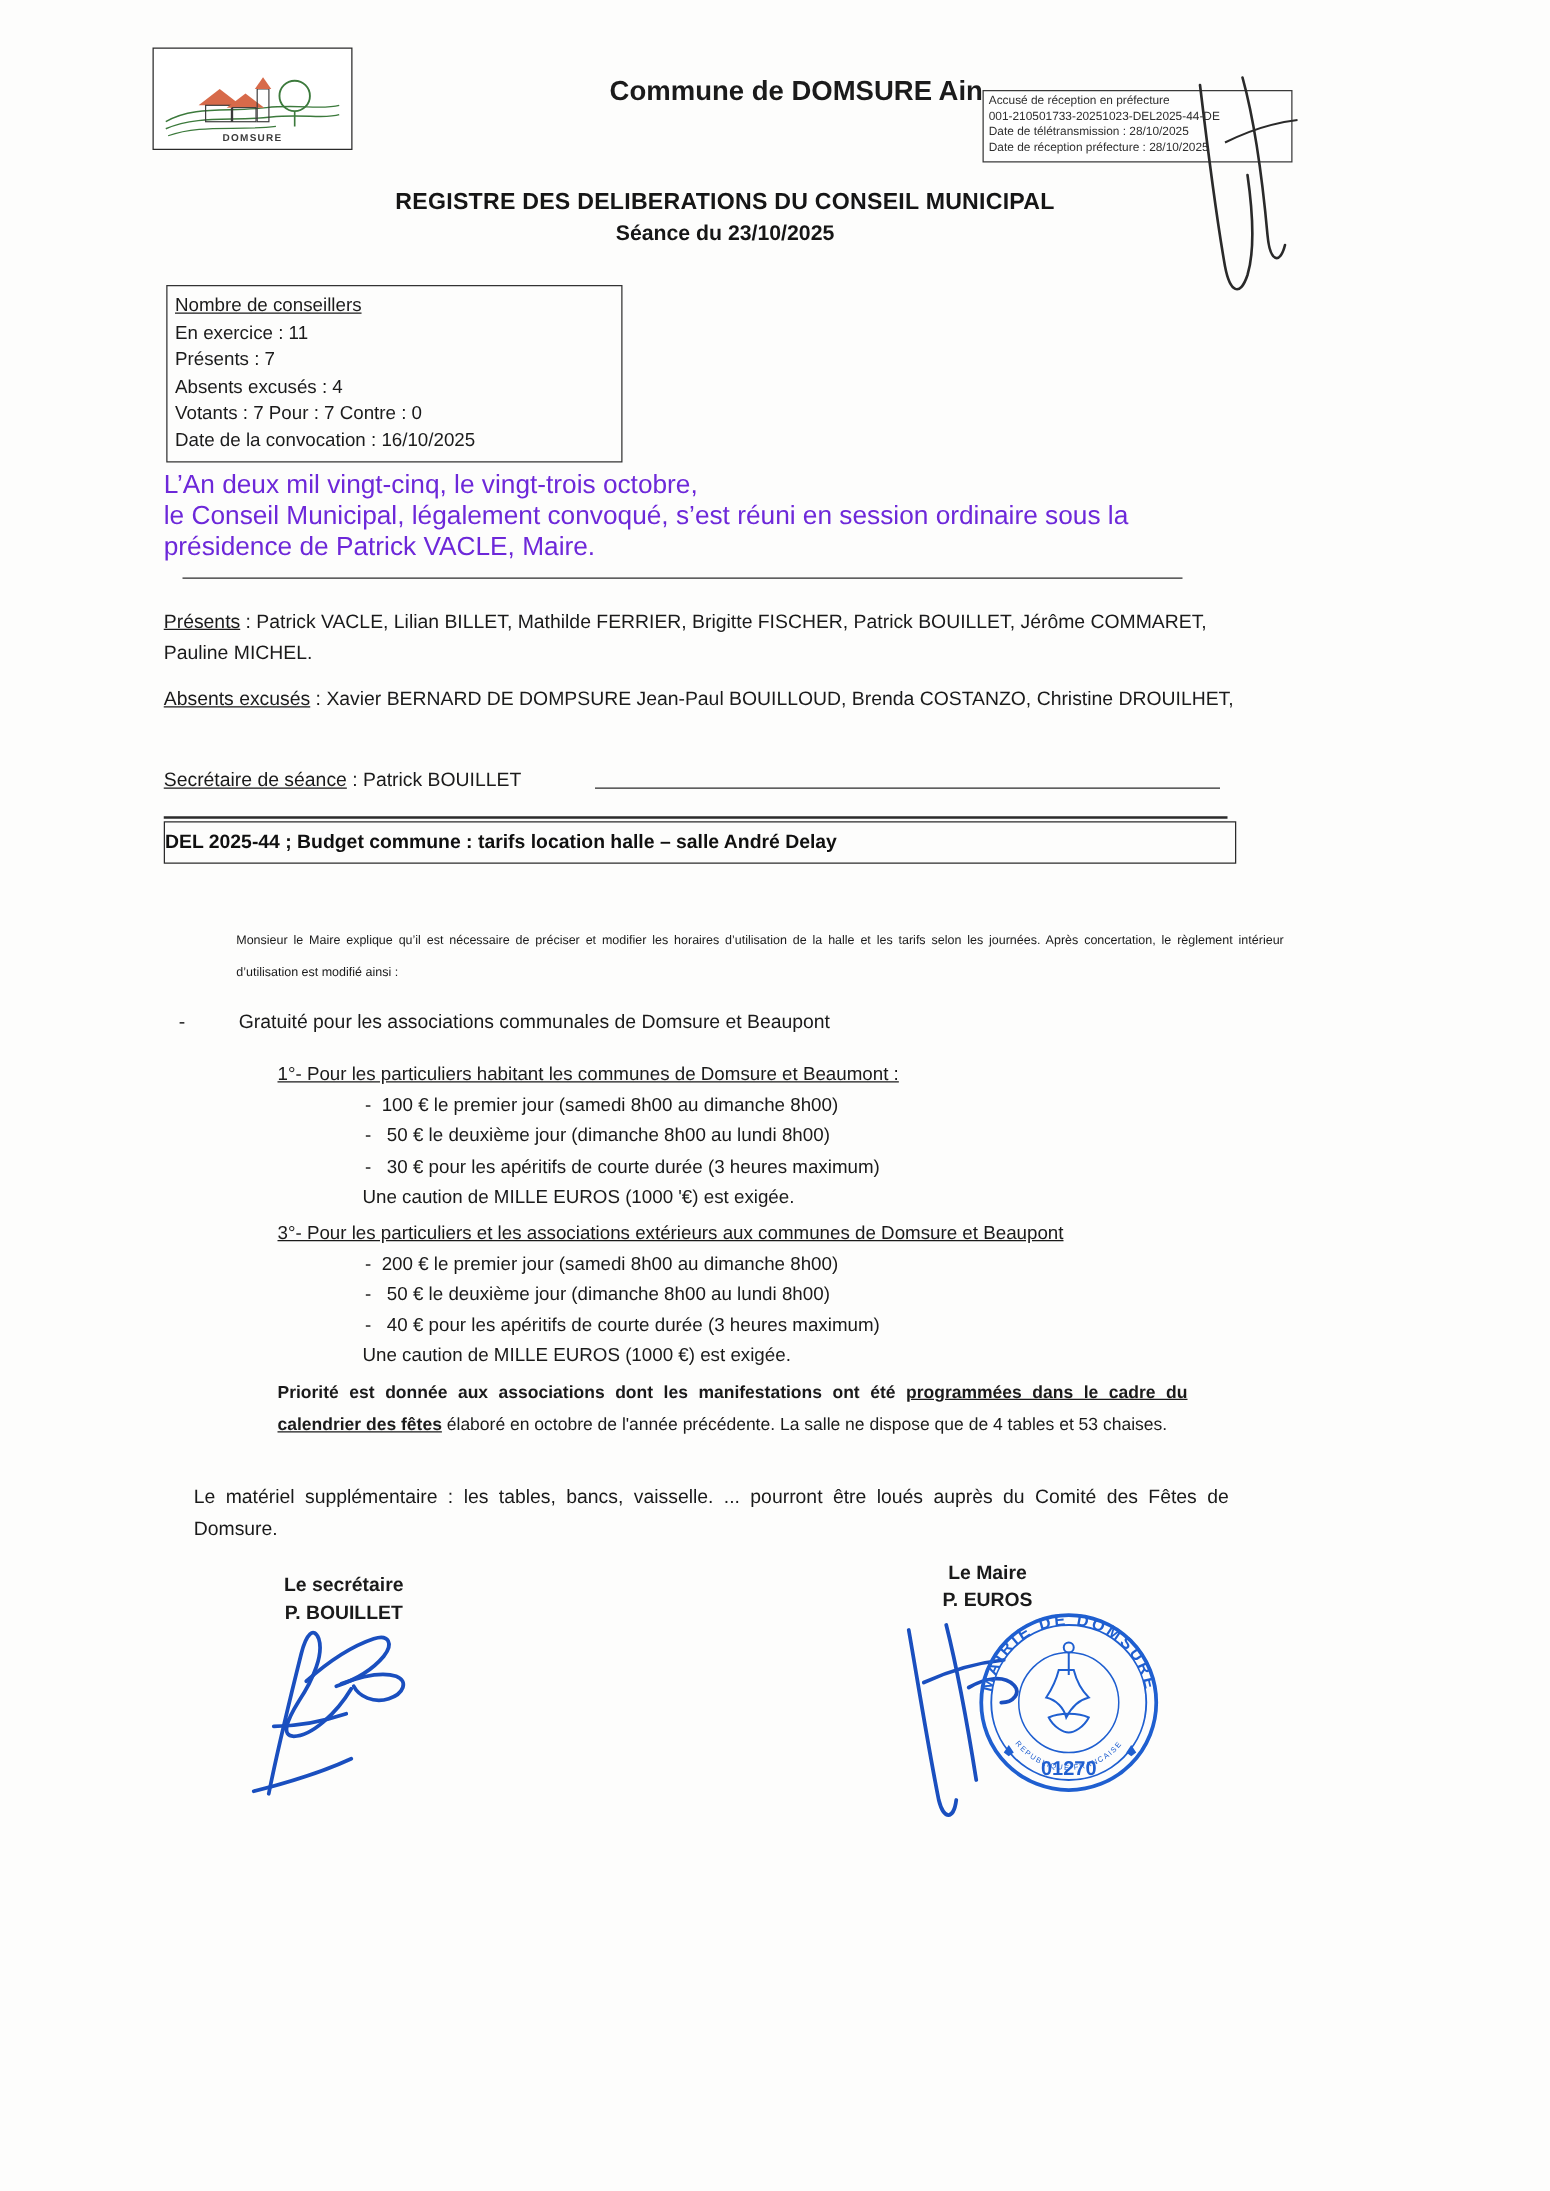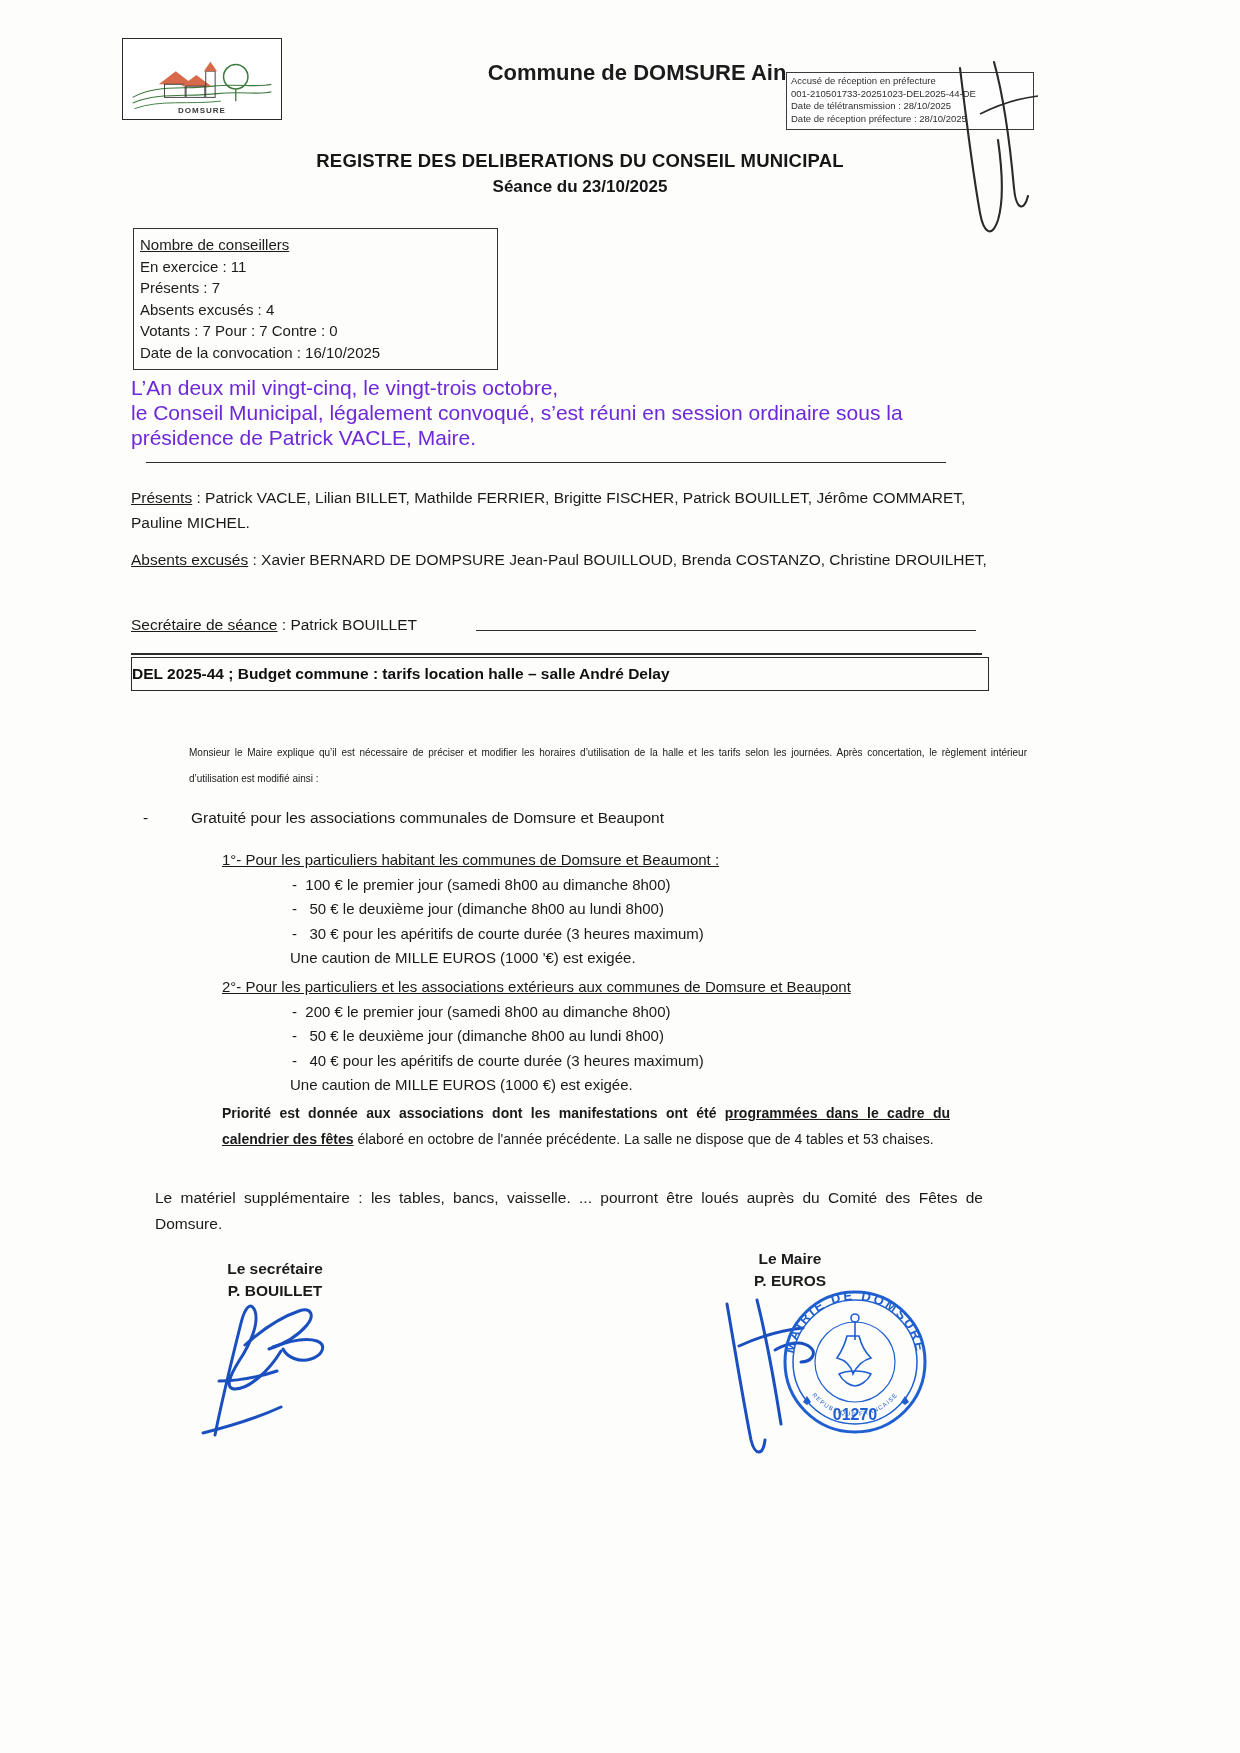--- a/index.html
+++ b/index.html
@@ -380,21 +380,21 @@
     <div class="head">1°- Pour les particuliers habitant les communes de Domsure et Beaumont :</div>
     <ul>
       <li>-  100 € le premier jour (samedi 8h00 au dimanche 8h00)</li>
       <li>-   50 € le deuxième jour (dimanche 8h00 au lundi 8h00)</li>
       <li>-   30 € pour les apéritifs de courte durée (3 heures maximum)</li>
     </ul>
     <div class="caution">Une caution de MILLE EUROS (1000 '€) est exigée.</div>
   </div>
 
   <div class="sec sec-2">
-    <div class="head">2°- Pour les particuliers et les associations extérieurs aux communes de Domsure et Beaupont</div>
+    <div class="head">3°- Pour les particuliers et les associations extérieurs aux communes de Domsure et Beaupont</div>
     <ul>
       <li>-  200 € le premier jour (samedi 8h00 au dimanche 8h00)</li>
       <li>-   50 € le deuxième jour (dimanche 8h00 au lundi 8h00)</li>
       <li>-   40 € pour les apéritifs de courte durée (3 heures maximum)</li>
     </ul>
     <div class="caution">Une caution de MILLE EUROS (1000 €) est exigée.</div>
   </div>
 
   <div class="p-priorite">
     <span>Priorité est donnée aux associations dont les manifestations ont été </span><span class="u">programmées dans le cadre du calendrier des fêtes</span><span class="norm"> élaboré en octobre de l'année précédente. La salle ne dispose que de 4 tables et 53 chaises.</span>

